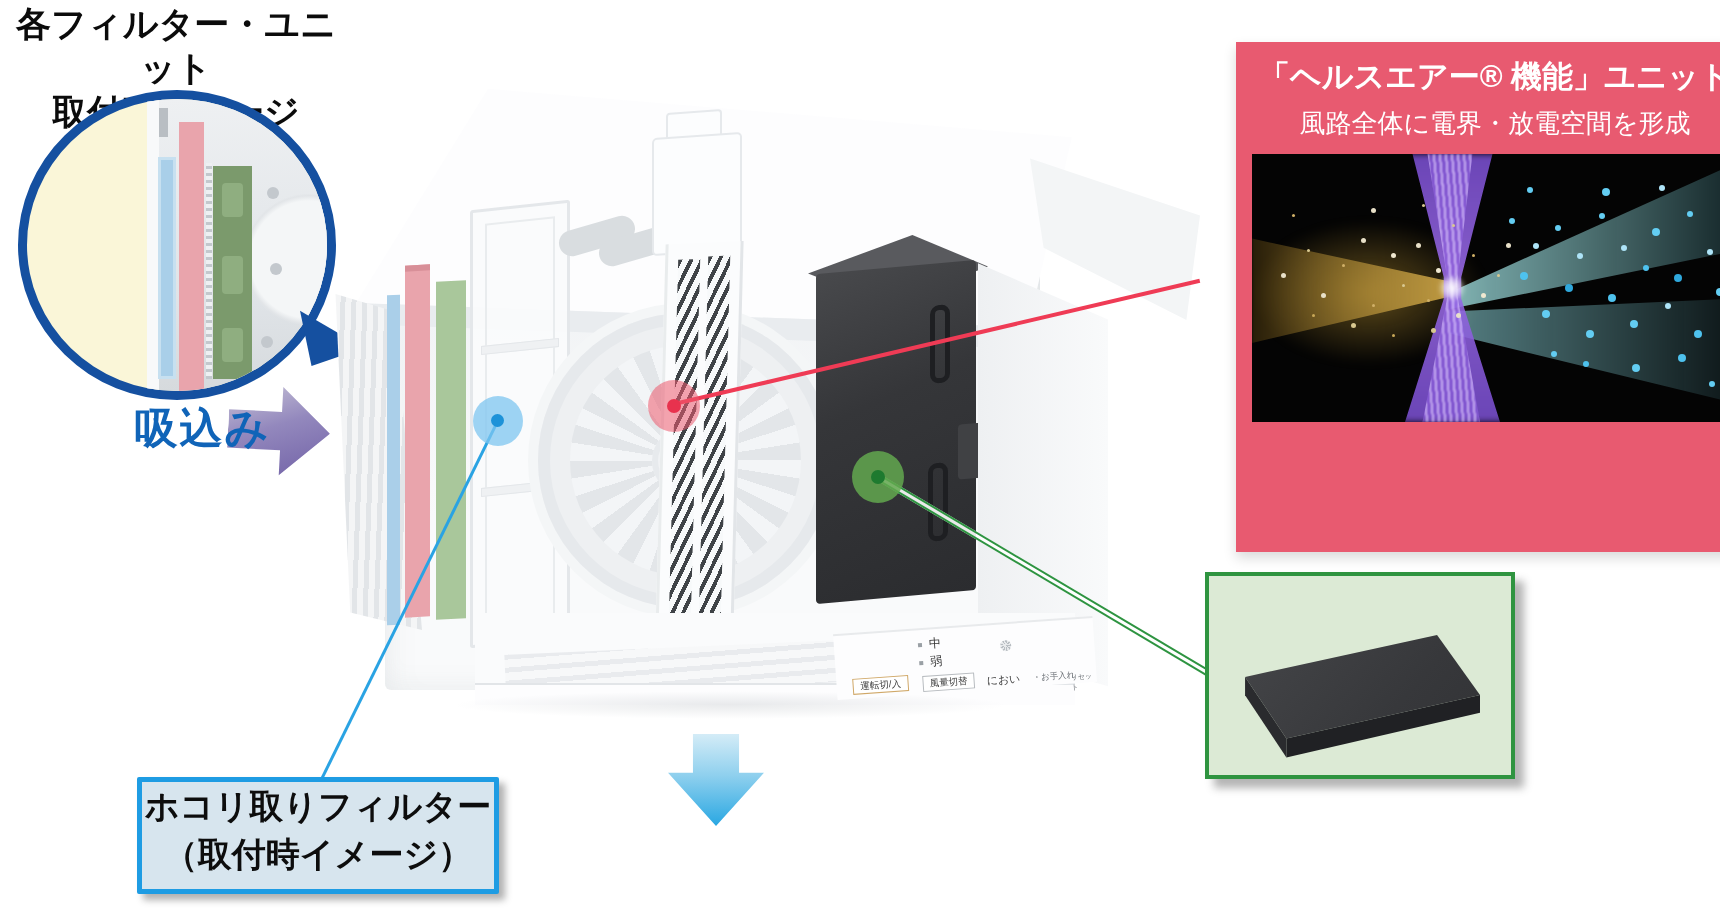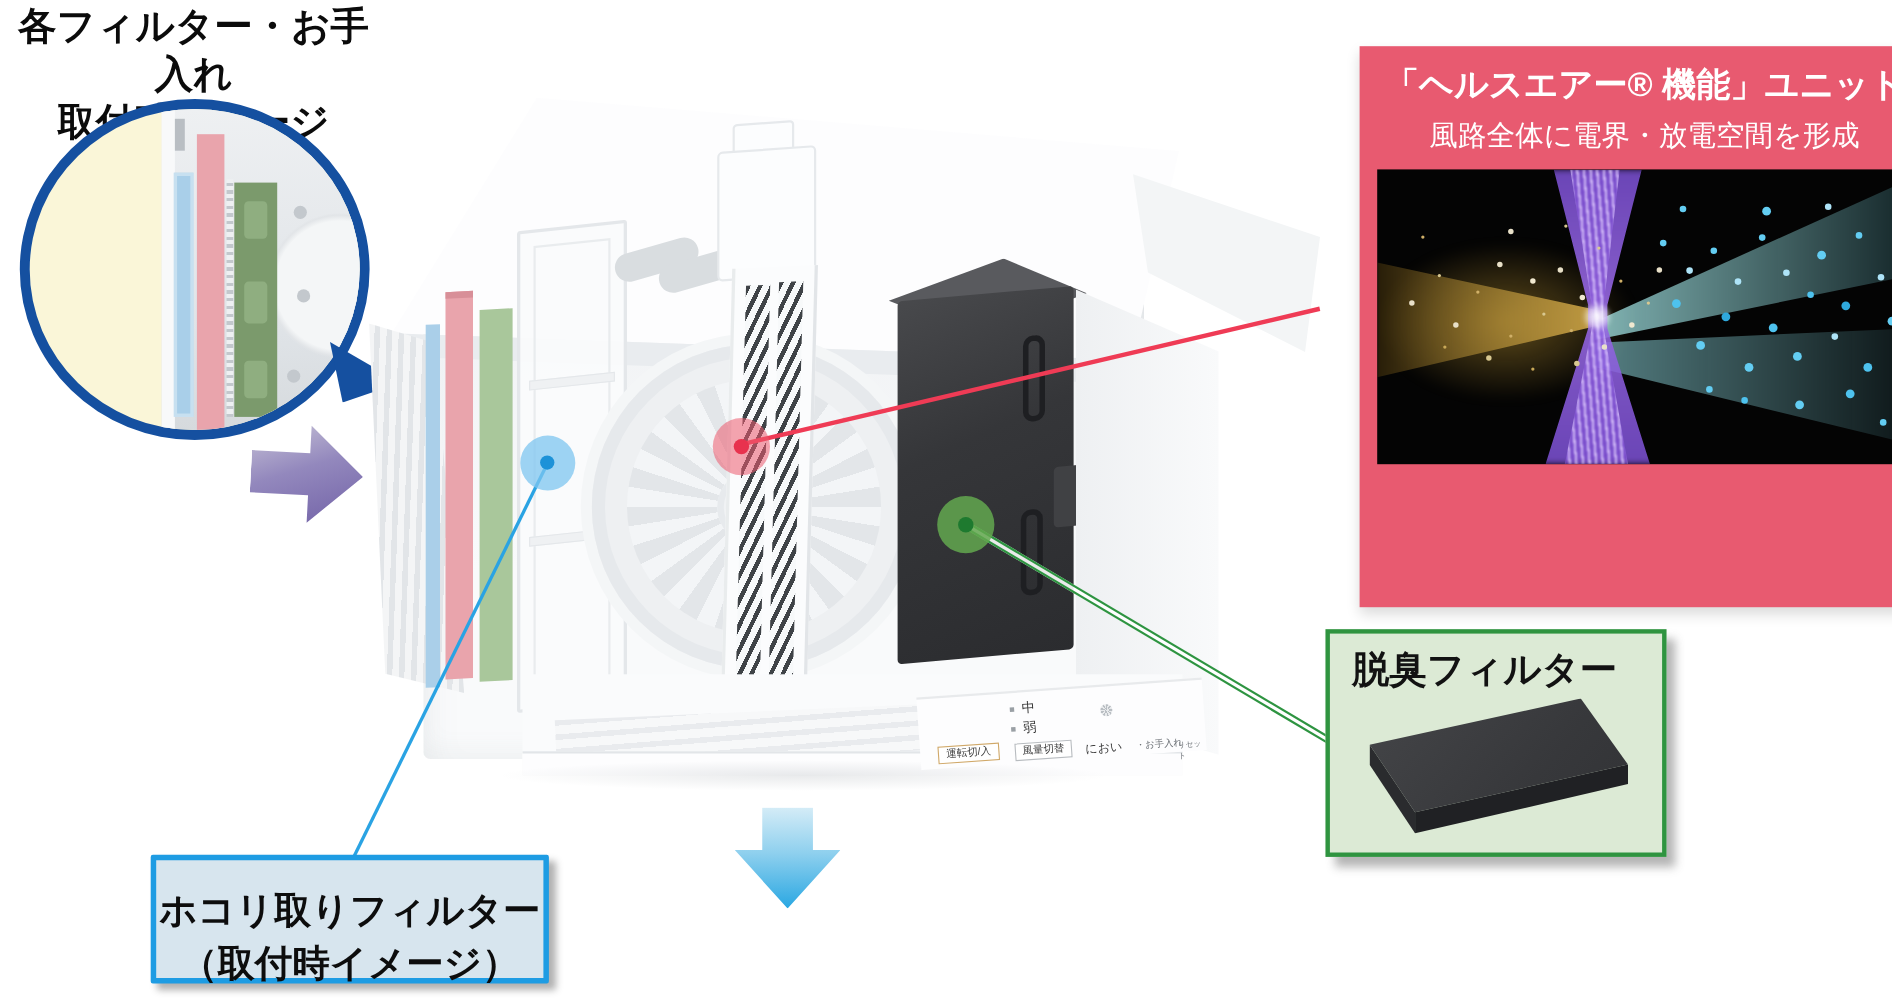--- a/index.html
+++ b/index.html
@@ -171,29 +171,29 @@
   .deo-slab .top{position:absolute;inset:0;background:linear-gradient(130deg,#46474a,#37383b 60%,#303134);
            clip-path:polygon(6.7% 35.6%,77.8% 9.4%,93.7% 46.9%,22% 74%);}
   .deo-slab .side{position:absolute;inset:0;background:#202124;
            clip-path:polygon(22% 74%,93.7% 46.9%,93.7% 58%,22% 86%);}
   .deo-slab .end{position:absolute;inset:0;background:#2a2b2e;
            clip-path:polygon(6.7% 35.6%,22% 74%,22% 86%,6.7% 47%);}
 
   
   .dust-box{position:absolute;left:137px;top:777px;width:362px;height:117px;background:#d7e5ee;
             border:5px solid #1e9ce3;border-radius:2px;box-shadow:6px 6px 7px rgba(60,60,60,.4);
-            text-align:center;color:#0d0d0d;font-size:34px;font-weight:bold;line-height:48px;padding-top:22px;}
+            text-align:center;color:#0d0d0d;font-size:34px;font-weight:bold;line-height:48px;padding-top:0;}
 </style>
 </head>
 <body>
 
 <div class="stage">
 
   <div class="inset-title">
-    <div>各フィルター・お手入れ</div>
+    <div>各フィルター・ユニット</div>
     <div>取付時イメージ</div>
   </div>
 
   <div class="inset-circle">
     <div class="ic-body"></div>
     <div class="ic-arc"></div>
     <div class="ic-edge"></div>
     <div class="ic-pin"></div>
     <div class="ic-blue"></div>
     <div class="ic-pink"></div>
@@ -203,20 +203,21 @@
       <div class="gdet" style="top:42%;height:18%;"></div>
       <div class="gdet" style="top:76%;height:16%;"></div>
     </div>
     <div class="ic-screw" style="left:80%;top:30%;"></div>
     <div class="ic-screw" style="left:81%;top:56%;"></div>
     <div class="ic-screw" style="left:78%;top:81%;"></div>
   </div>
   <div class="inset-tail"></div>
 
   <div class="intake-arrow"></div>
+  <div class="intake-label">吸込み</div>
 
   <div class="unit">
     <div class="u-cavity"></div>
     <div class="u-lid"></div>
     <div class="u-lidedge"></div>
     <div class="u-lidext"></div>
     <div class="u-grille"></div>
     <div class="u-strip blue"></div>
     <div class="u-strip pink"></div>
     <div class="u-strip green"></div>
@@ -284,21 +285,20 @@
       <div class="p-teal2"></div>
       <div class="p-purple"></div>
       <div class="p-purple2"></div>
       <div class="p-glow"></div>
       <div class="p-dots-left"></div>
       <div class="p-dots-right"></div>
     </div>
   </div>
 
   <div class="deo-box">
-    <div class="deo-label">脱臭フィルター</div>
     <div class="deo-slab">
       <div class="top"></div>
       <div class="side"></div>
       <div class="end"></div>
     </div>
   </div>
 
   <div class="dust-box">
     <div>ホコリ取りフィルター</div>
     <div>（取付時イメージ）</div>

